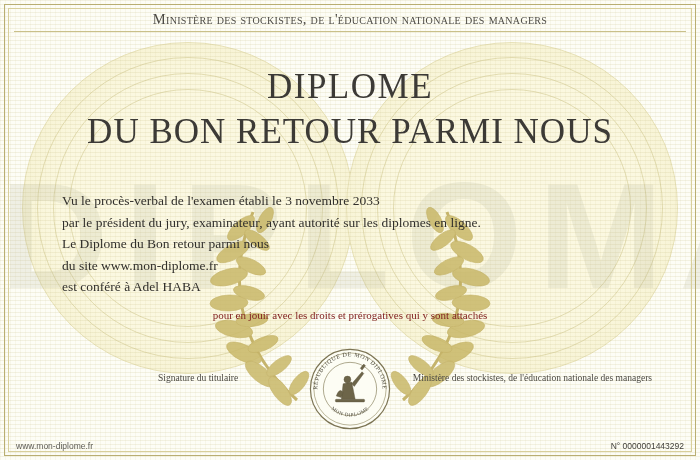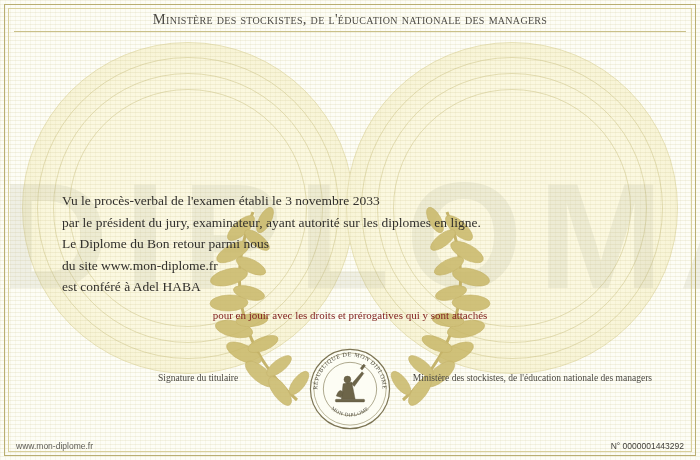--- a/index.html
+++ b/index.html
@@ -299,20 +299,24 @@
   </svg>
 
   <div class="frame-outer"></div>
   <div class="frame-inner"></div>
 
   <div class="content">
 
     <div class="ministry">Ministère des stockistes, de l'éducation nationale des managers</div>
     <div class="header-rule"></div>
 
+    <div class="title-block">
+      <div class="title-1">DIPLOME</div>
+      <div class="title-2">DU BON RETOUR PARMI NOUS</div>
+    </div>
 
     <div class="body-block">
       <div class="line">Vu le procès-verbal de l'examen établi le 3 novembre 2033</div>
       <div class="line">par le président du jury, examinateur, ayant autorité sur les diplomes en ligne.</div>
       <div class="line">Le Diplome du Bon retour parmi nous</div>
       <div class="line">du site www.mon-diplome.fr</div>
       <div class="line">est conféré à Adel HABA</div>
     </div>
 
     <div class="jouir">pour en jouir avec les droits et prérogatives qui y sont attachés</div>

